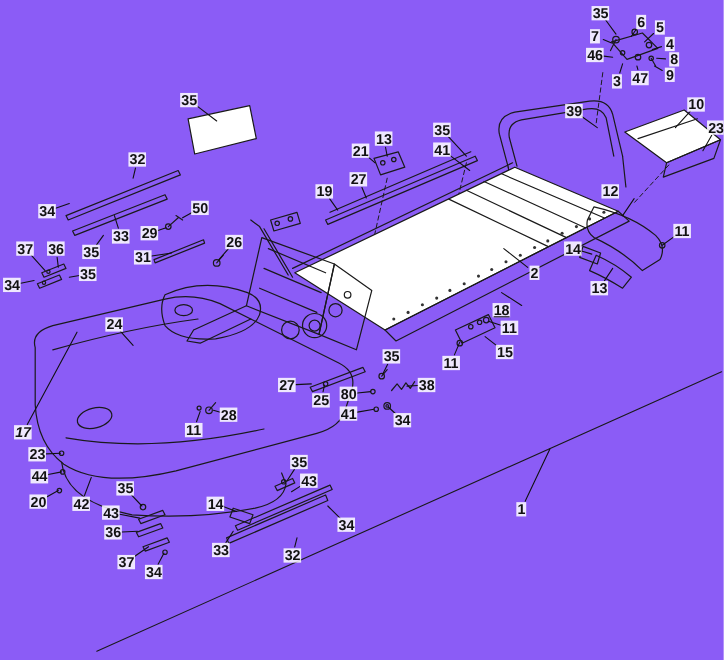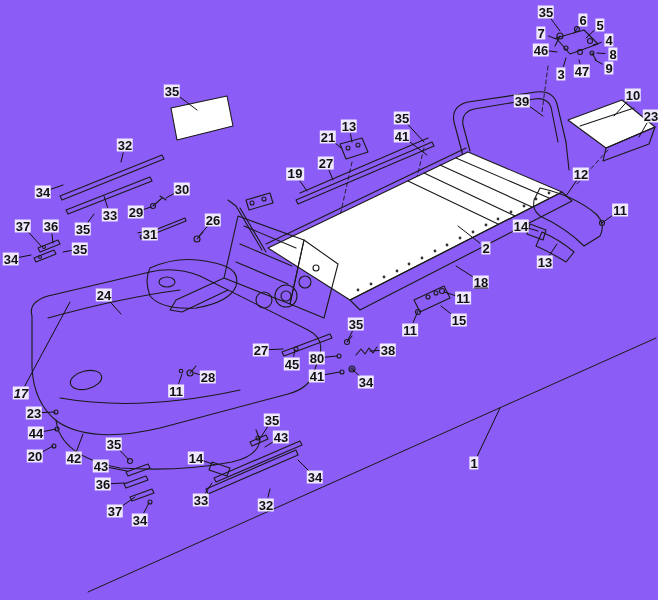--- a/index.html
+++ b/index.html
@@ -278,47 +278,47 @@
     <div class="callout" style="left: 522px; top: 101px;">39</div>
     <div class="callout" style="left: 633px; top: 95px;">10</div>
     <div class="callout" style="left: 651px; top: 116px;">23</div>
     <div class="callout" style="left: 172px; top: 91px;">35</div>
     <div class="callout" style="left: 402px; top: 118px;">35</div>
     <div class="callout" style="left: 349px; top: 126px;">13</div>
     <div class="callout" style="left: 328px; top: 137px;">21</div>
     <div class="callout" style="left: 402px; top: 136px;">41</div>
     <div class="callout" style="left: 125px; top: 145px;">32</div>
     <div class="callout" style="left: 326px; top: 163px;">27</div>
-    <div class="callout" style="left: 295px; top: 174px; font-family: Liberation Mono, monospace;">19</div>
-    <div class="callout" style="left: 581px; top: 174px;">12</div>
-    <div class="callout" style="left: 182px; top: 189px;">30</div>
+    <div class="callout" style="left: 295px; top: 174px;">19</div>
+    <div class="callout" style="left: 555px; top: 174px;">12</div>
+    <div class="callout" style="left: 182px; top: 189px;">50</div>
     <div class="callout" style="left: 43px; top: 192px;">34</div>
     <div class="callout" style="left: 136px; top: 212px;">29</div>
     <div class="callout" style="left: 110px; top: 215px;">33</div>
     <div class="callout" style="left: 620px; top: 210px;">11</div>
     <div class="callout" style="left: 213px; top: 220px;">26</div>
     <div class="callout" style="left: 23px; top: 226px;">37</div>
     <div class="callout" style="left: 51px; top: 226px;">36</div>
     <div class="callout" style="left: 521px; top: 226px;">14</div>
     <div class="callout" style="left: 83px; top: 229px;">35</div>
-    <div class="callout" style="left: 130px; top: 234px; margin-left: 20px;">31</div>
+    <div class="callout" style="left: 130px; top: 234px;">31</div>
     <div class="callout" style="left: 486px; top: 248px;">2</div>
     <div class="callout" style="left: 80px; top: 249px;">35</div>
     <div class="callout" style="left: 11px; top: 259px;">34</div>
     <div class="callout" style="left: 545px; top: 262px;">13</div>
-    <div class="callout" style="left: 481px; top: 282px; text-decoration: underline;">18</div>
+    <div class="callout" style="left: 456px; top: 282px; text-decoration: underline;">18</div>
     <div class="callout" style="left: 104px; top: 295px;">24</div>
     <div class="callout" style="left: 463px; top: 298px;">11</div>
     <div class="callout" style="left: 459px; top: 320px;">15</div>
     <div class="callout" style="left: 356px; top: 324px;">35</div>
     <div class="callout" style="left: 410px; top: 330px;">11</div>
     <div class="callout" style="left: 261px; top: 350px;">27</div>
     <div class="callout" style="left: 388px; top: 350px;">38</div>
     <div class="callout" style="left: 317px; top: 358px;">80</div>
-    <div class="callout" style="left: 292px; top: 364px;">45</div>
+    <div class="callout" style="left: 292px; top: 364px;">25</div>
     <div class="callout" style="left: 317px; top: 376px;">41</div>
     <div class="callout" style="left: 208px; top: 377px;">28</div>
     <div class="callout" style="left: 366px; top: 382px;">34</div>
     <div class="callout" style="left: 176px; top: 391px;">11</div>
     <div class="callout" style="left: 21px; top: 393px; font-style: italic;">17</div>
     <div class="callout" style="left: 34px; top: 413px;">23</div>
     <div class="callout" style="left: 272px; top: 420px;">35</div>
     <div class="callout" style="left: 36px; top: 433px;">44</div>
     <div class="callout" style="left: 281px; top: 437px;">43</div>
     <div class="callout" style="left: 114px; top: 444px;">35</div>

